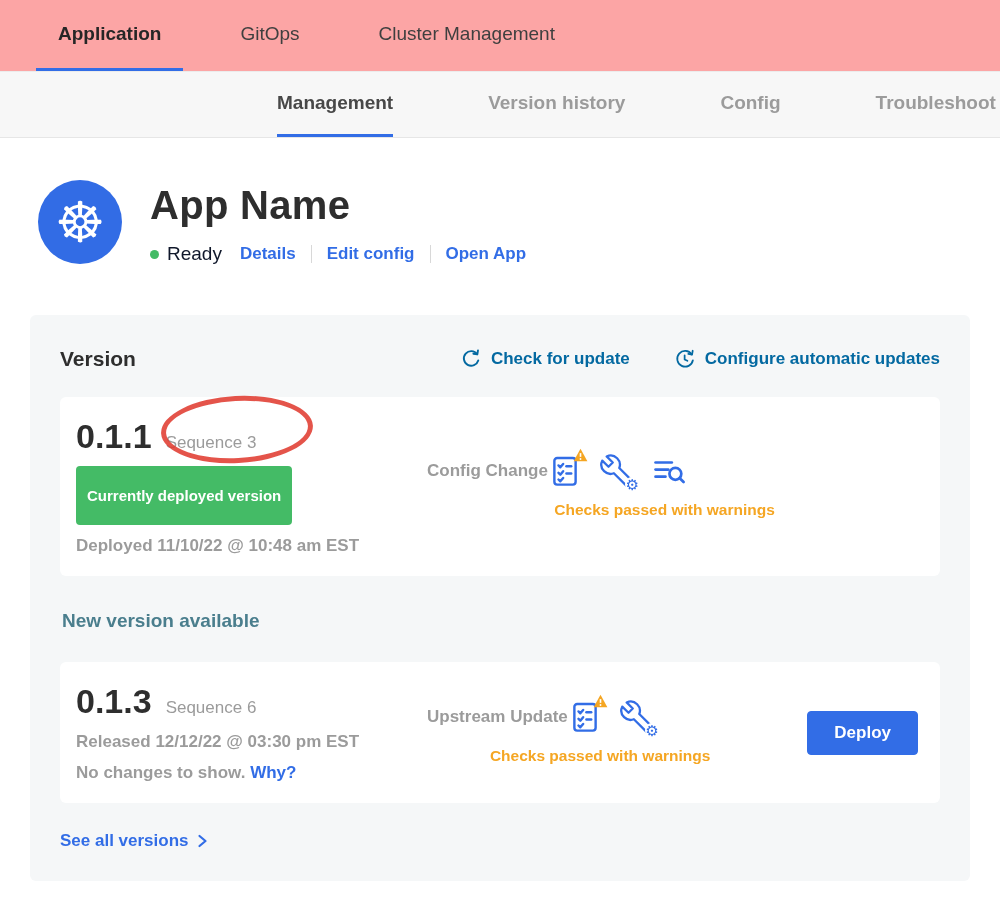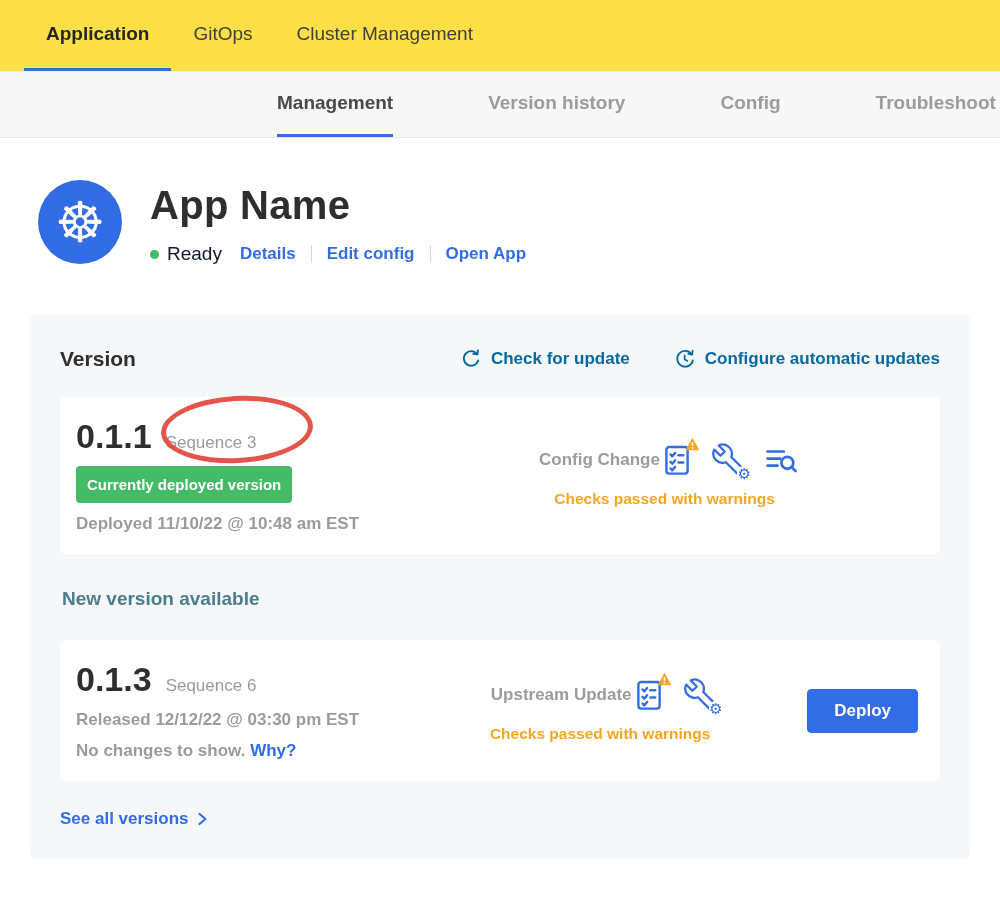--- a/index.html
+++ b/index.html
@@ -10,23 +10,24 @@
     background: #ffffff;
     overflow: hidden;
     position: relative;
   }
 
   
   .topnav {
     display: flex;
     align-items: stretch;
     height: 72px;
-    padding-left: 24px;
-    background: #fde047;
+    padding-left: 36px;
+    background: #fca5a5;
     border-bottom: 1px solid #ececec;
+    gap: 35px;
   }
   .topnav-item {
     display: flex;
     align-items: center;
     padding: 0 22px;
     font-size: 19px;
     font-weight: 400;
     color: #3f3f3f;
     border-bottom: 3px solid transparent;
     cursor: pointer;
@@ -115,29 +116,29 @@
   .col-left { flex: 0 0 335px; }
   .version-line { display: flex; align-items: baseline; }
   .version-number { font-size: 34px; font-weight: 800; color: #2e2e2e; }
   .sequence { font-size: 17px; color: #9b9b9b; margin-left: 14px; font-weight: 500; }
   .deployed-badge {
     display: inline-block;
     background: #44bb66;
     color: #fff;
     font-size: 15px;
     font-weight: 700;
-    padding: 10px 11px;
+    padding: 21px 11px;
     border-radius: 4px;
     margin-top: 10px;
   }
   .meta-text { color: #9b9b9b; font-size: 17px; font-weight: 600; margin-top: 11px; }
   .meta-text .hlink { font-size: 17px; }
 
   .col-mid { flex: 1; display: flex; flex-direction: column; gap: 13px; padding: 0 8px; }
-  .mid-row { display: flex; align-items: center; justify-content: center; margin-left: 8px; }
+  .mid-row { display: flex; align-items: center; justify-content: flex-start; margin-left: 8px; }
   .source-label { color: #9b9b9b; font-size: 17px; font-weight: 700; }
   .icon-row { display: flex; align-items: center; gap: 18px; }
   .doc-icon { position: relative; width: 34px; height: 34px; color: #326de6; cursor: pointer; }
   .doc-icon svg.main-glyph { width: 100%; height: 100%; }
   .warn-badge { position: absolute; top: -6px; right: -6px; width: 15px; height: 14px; }
   .gear-glyph {
     position: absolute; right: -5px; bottom: -4px;
     font-size: 15px; line-height: 1; color: #326de6;
     background: #fff; border-radius: 50%;
   }

